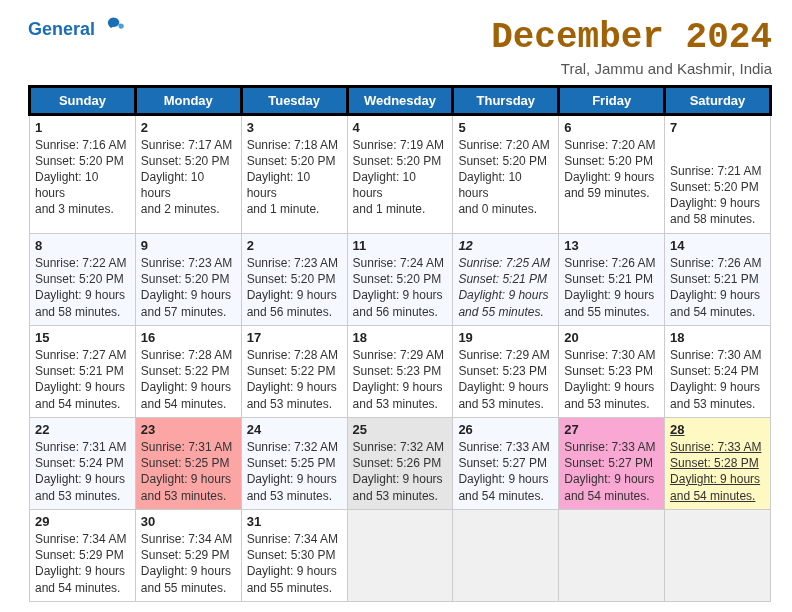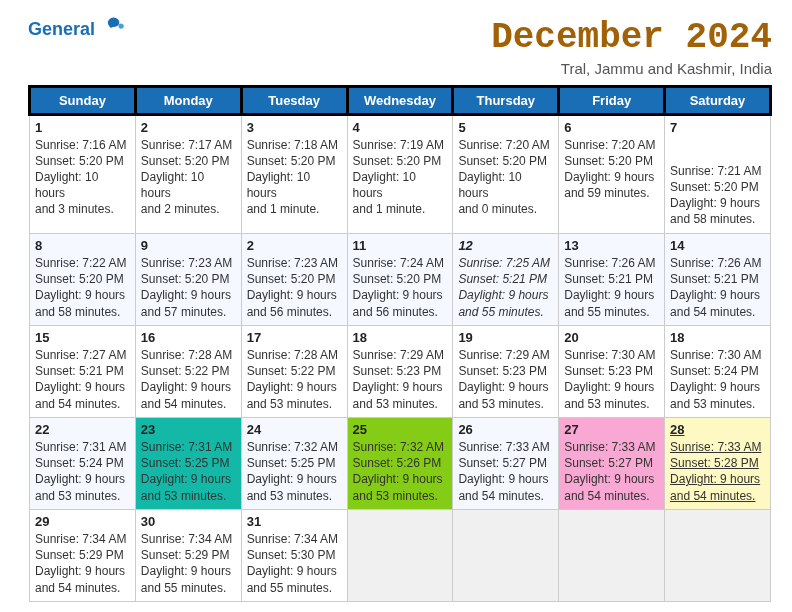--- a/index.html
+++ b/index.html
@@ -291,35 +291,35 @@
           </td>
         </tr>
         <tr>
           <td style="background: rgb(245, 249, 255);">
             <span class="day-num">22</span>
             <div class="day-detail" style="white-space: pre-line;">Sunrise: 7:31 AM
 Sunset: 5:24 PM
 Daylight: 9 hours
 and 53 minutes.</div>
           </td>
-          <td style="background: #14b8a6;">
+          <td style="background: #fca5a5;">
             <span class="day-num">23</span>
             <div class="day-detail" style="white-space: pre-line;">Sunrise: 7:31 AM
 Sunset: 5:25 PM
 Daylight: 9 hours
 and 53 minutes.</div>
           </td>
           <td style="background: rgb(245, 249, 255);">
             <span class="day-num">24</span>
             <div class="day-detail" style="white-space: pre-line;">Sunrise: 7:32 AM
 Sunset: 5:25 PM
 Daylight: 9 hours
 and 53 minutes.</div>
           </td>
-          <td style="background: #84cc16;">
+          <td style="background: #e5e5e5;">
             <span class="day-num">25</span>
             <div class="day-detail" style="white-space: pre-line;">Sunrise: 7:32 AM
 Sunset: 5:26 PM
 Daylight: 9 hours
 and 53 minutes.</div>
           </td>
           <td style="background: rgb(245, 249, 255);">
             <span class="day-num">26</span>
             <div class="day-detail" style="white-space: pre-line;">Sunrise: 7:33 AM
 Sunset: 5:27 PM

